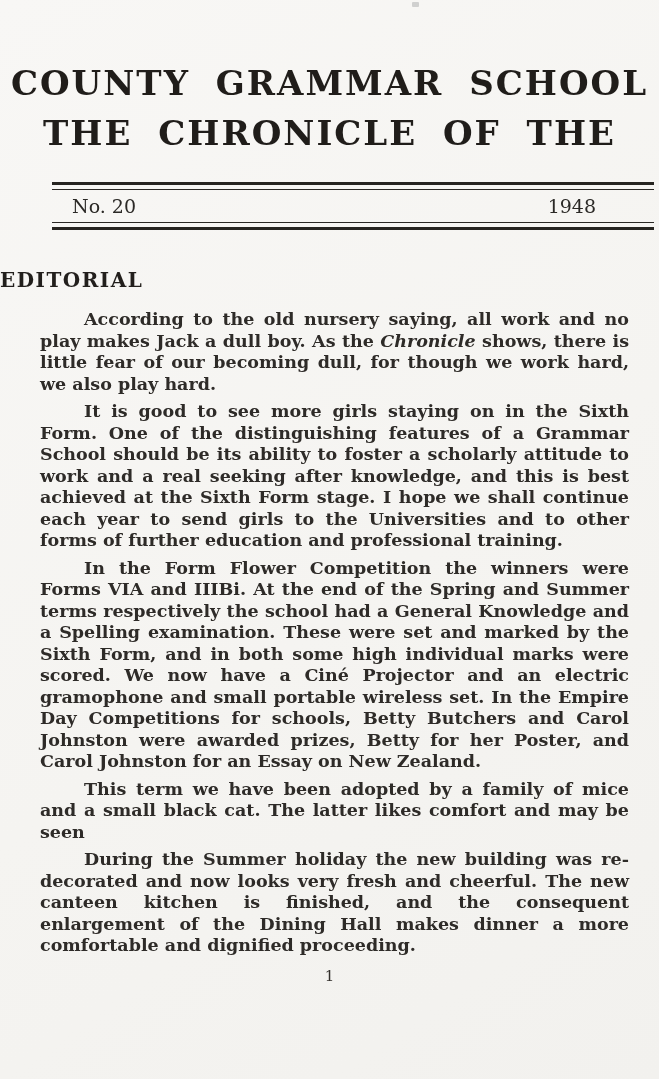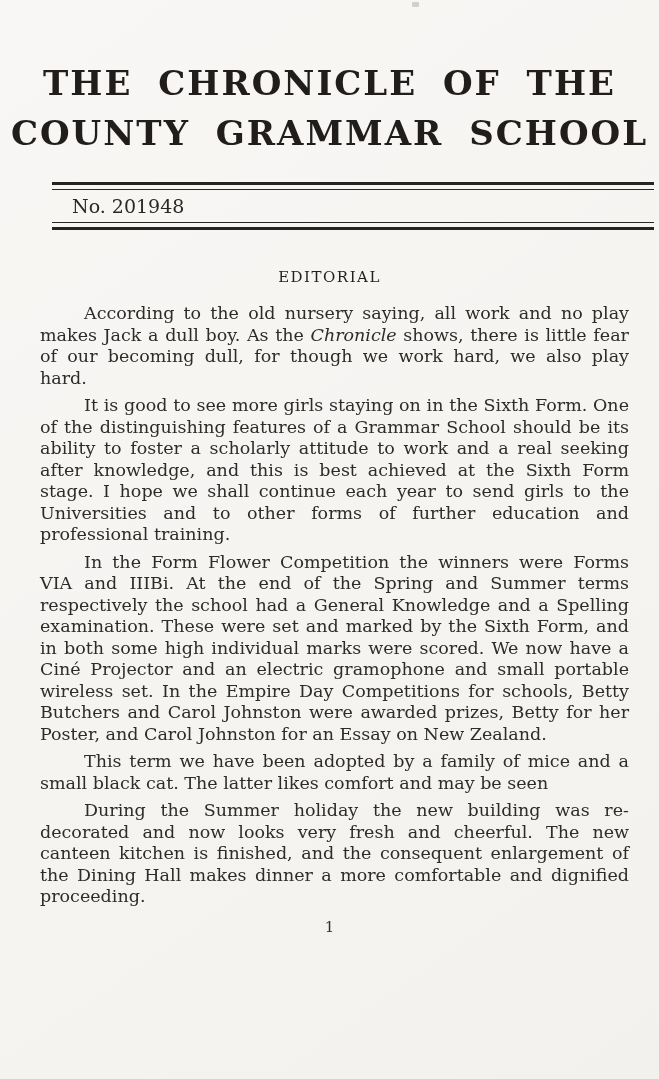--- a/index.html
+++ b/index.html
@@ -28,57 +28,58 @@
 
   .rules { margin: 24px 5px 0 52px; }
   .rule-thick { height: 3px; background: #262420; }
   .rule-thin  { height: 1px; background: #2a2824; }
   .rules-top .rule-thin  { margin-top: 4px; }
   .rules-bottom .rule-thick { margin-top: 4px; }
   .rules-bottom { margin-top: 0; }
 
   .issue-row {
     margin: 0 5px 0 52px;
-    display: flex; justify-content: flex-start; align-items: baseline;
+    display: flex; justify-content: space-between; align-items: baseline;
     padding: 5px 58px 5px 20px;
     font-size: 19px; color: #2b2926;
   }
 
   h2.section-heading {
-    margin: 38px 0 0 0; text-align: center;
-    font-size: 15px; font-weight: normal; color: #221f1c;
+    margin: 38px 0 0 0; text-align: left;
+    font-size: 20px; font-weight: bold; color: #221f1c;
     letter-spacing: 1.5px;
   }
 
   .editorial-body {
     margin: 17px 30px 0 40px;
     font-size: 17.5px; line-height: 21.5px;
     text-align: justify;
+    font-weight: bold;
   }
   .editorial-body p {
     margin: 0 0 6px 0;
     text-indent: 44px;
   }
   .editorial-body em { font-style: italic; }
 
   .page-number {
     margin-top: 10px; text-align: center;
     font-size: 15px; color: #33302c;
   }
 </style>
 </head>
 <body>
 
 <div class="page">
 
   <div class="speck"></div>
 
   <h1 class="masthead">
+    <div>COUNTY GRAMMAR SCHOOL</div>
     <div>THE CHRONICLE OF THE</div>
-    <div>COUNTY GRAMMAR SCHOOL</div>
   </h1>
 
   <div class="rules rules-top">
     <div class="rule-thick"></div>
     <div class="rule-thin"></div>
   </div>
 
   <div class="issue-row">
     <span>No. 20</span>
     <span>1948</span>

